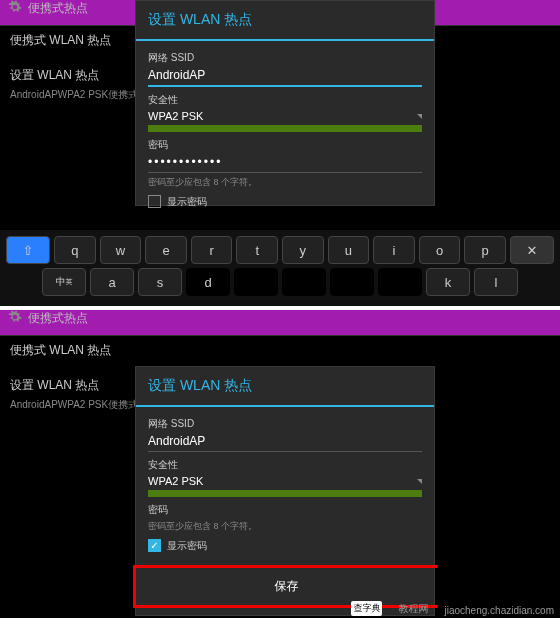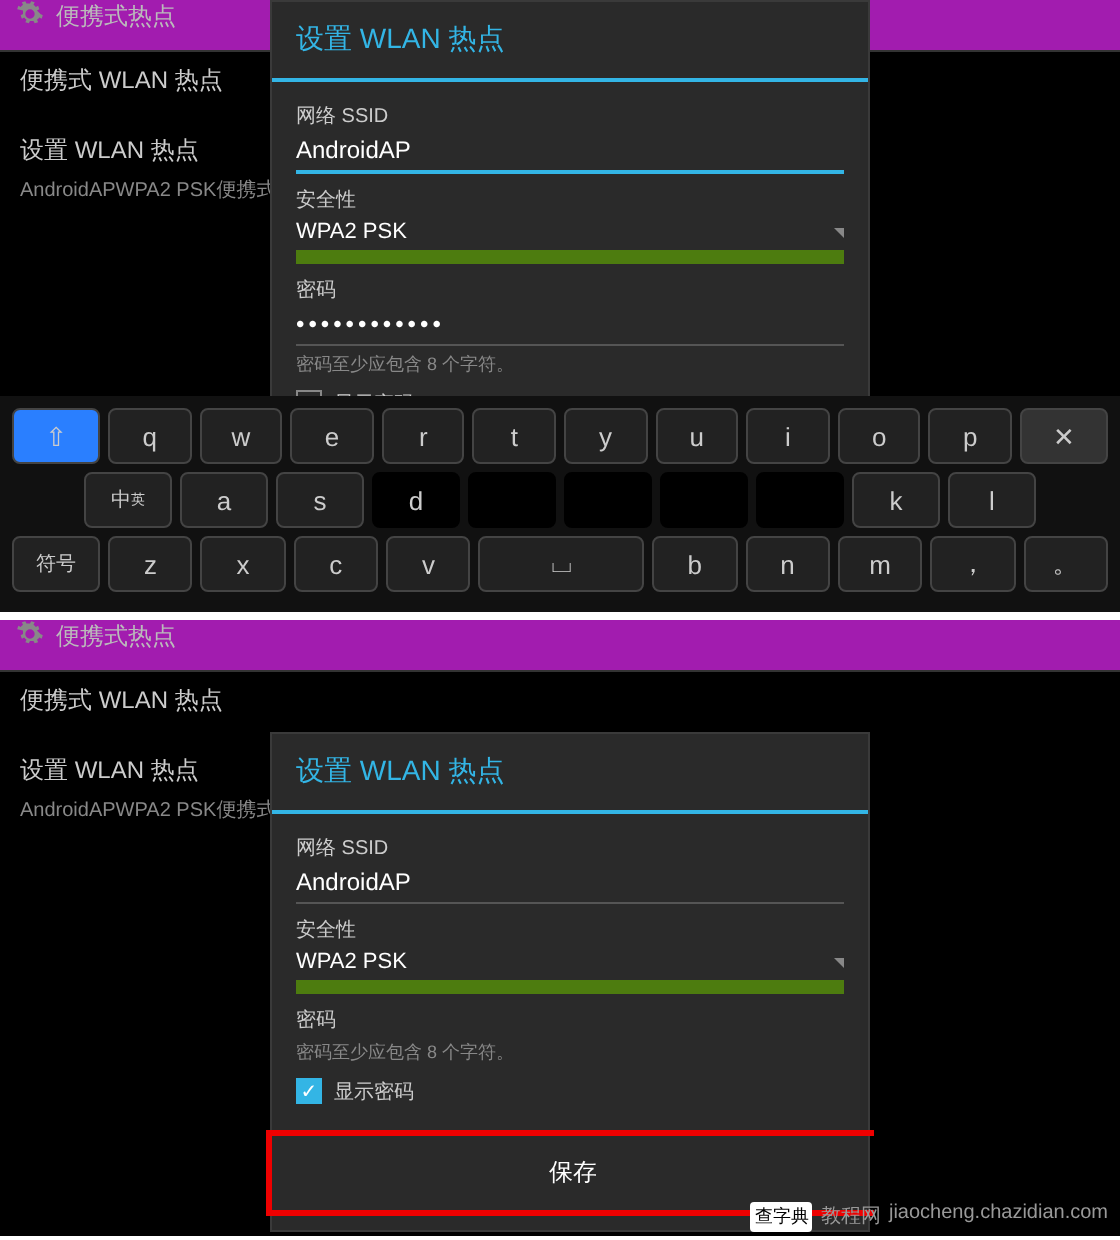--- a/index.html
+++ b/index.html
@@ -38,21 +38,21 @@
 .kb-row{display:flex;gap:4px;margin-bottom:4px;justify-content:center}
 .key{background:#222;border:1px solid #444;border-radius:4px;height:28px;display:flex;align-items:center;justify-content:center;color:#ccc;font-size:13px}
 .key.std{flex:1;max-width:44px}
 .key.shift{width:44px;background:#2a7fff}
 .key.bk{width:44px;background:#333}
 .key.mod{width:44px;font-size:10px}
 .key.space{flex:2;max-width:130px}
 .key.blk{background:#000;border-color:#000}
 .key.nxt{width:60px;font-size:10px}
 .dots{letter-spacing:2px}
-.wm{position:absolute;right:6px;bottom:2px;color:#999;font-size:10px;display:flex;align-items:flex-start;gap:4px}
+.wm{position:absolute;right:6px;bottom:2px;color:#999;font-size:10px;display:flex;align-items:flex-end;gap:16px}
 .wm-logo{background:#fff;color:#000;padding:1px 2px;font-size:9px;border-radius:2px}
 </style>
 </head>
 <body>
 
 <div class="shot shot1">
   <div class="titlebar">
     <svg class="gear" viewBox="0 0 24 24">
         <path fill="#888" d="M12 8a4 4 0 100 8 4 4 0 000-8zm9 4l2 1-1 3-2-1a9 9 0 01-2 2l1 2-3 1-1-2h-3l-1 2-3-1 1-2a9 9 0 01-2-2l-2 1-1-3 2-1v-3L1 8l1-3 2 1a9 9 0 012-2L5 2l3-1 1 2h3l1-2 3 1-1 2a9 9 0 012 2l2-1 1 3-2 1z"></path>
       </svg>
@@ -112,33 +112,20 @@
       <div class="key std">a</div>
       <div class="key std">s</div>
       <div class="key std blk">d</div>
       <div class="key std blk"></div>
       <div class="key std blk"></div>
       <div class="key std blk"></div>
       <div class="key std blk"></div>
       <div class="key std">k</div>
       <div class="key std">l</div>
     </div>
-    <div class="kb-row">
-      <div class="key mod">符号</div>
-      <div class="key std">z</div>
-      <div class="key std">x</div>
-      <div class="key std">c</div>
-      <div class="key std">v</div>
-      <div class="key space">⌴</div>
-      <div class="key std">b</div>
-      <div class="key std">n</div>
-      <div class="key std">m</div>
-      <div class="key std">，</div>
-      <div class="key std">。</div>
-    </div>
   </div>
 </div>
 
 <div class="shot shot2">
   <div class="titlebar">
     <svg class="gear" viewBox="0 0 24 24">
         <path fill="#888" d="M12 8a4 4 0 100 8 4 4 0 000-8zm9 4l2 1-1 3-2-1a9 9 0 01-2 2l1 2-3 1-1-2h-3l-1 2-3-1 1-2a9 9 0 01-2-2l-2 1-1-3 2-1v-3L1 8l1-3 2 1a9 9 0 012-2L5 2l3-1 1 2h3l1-2 3 1-1 2a9 9 0 012 2l2-1 1 3-2 1z"></path>
       </svg>
     <span class="ttext">便携式热点</span>
   </div>

